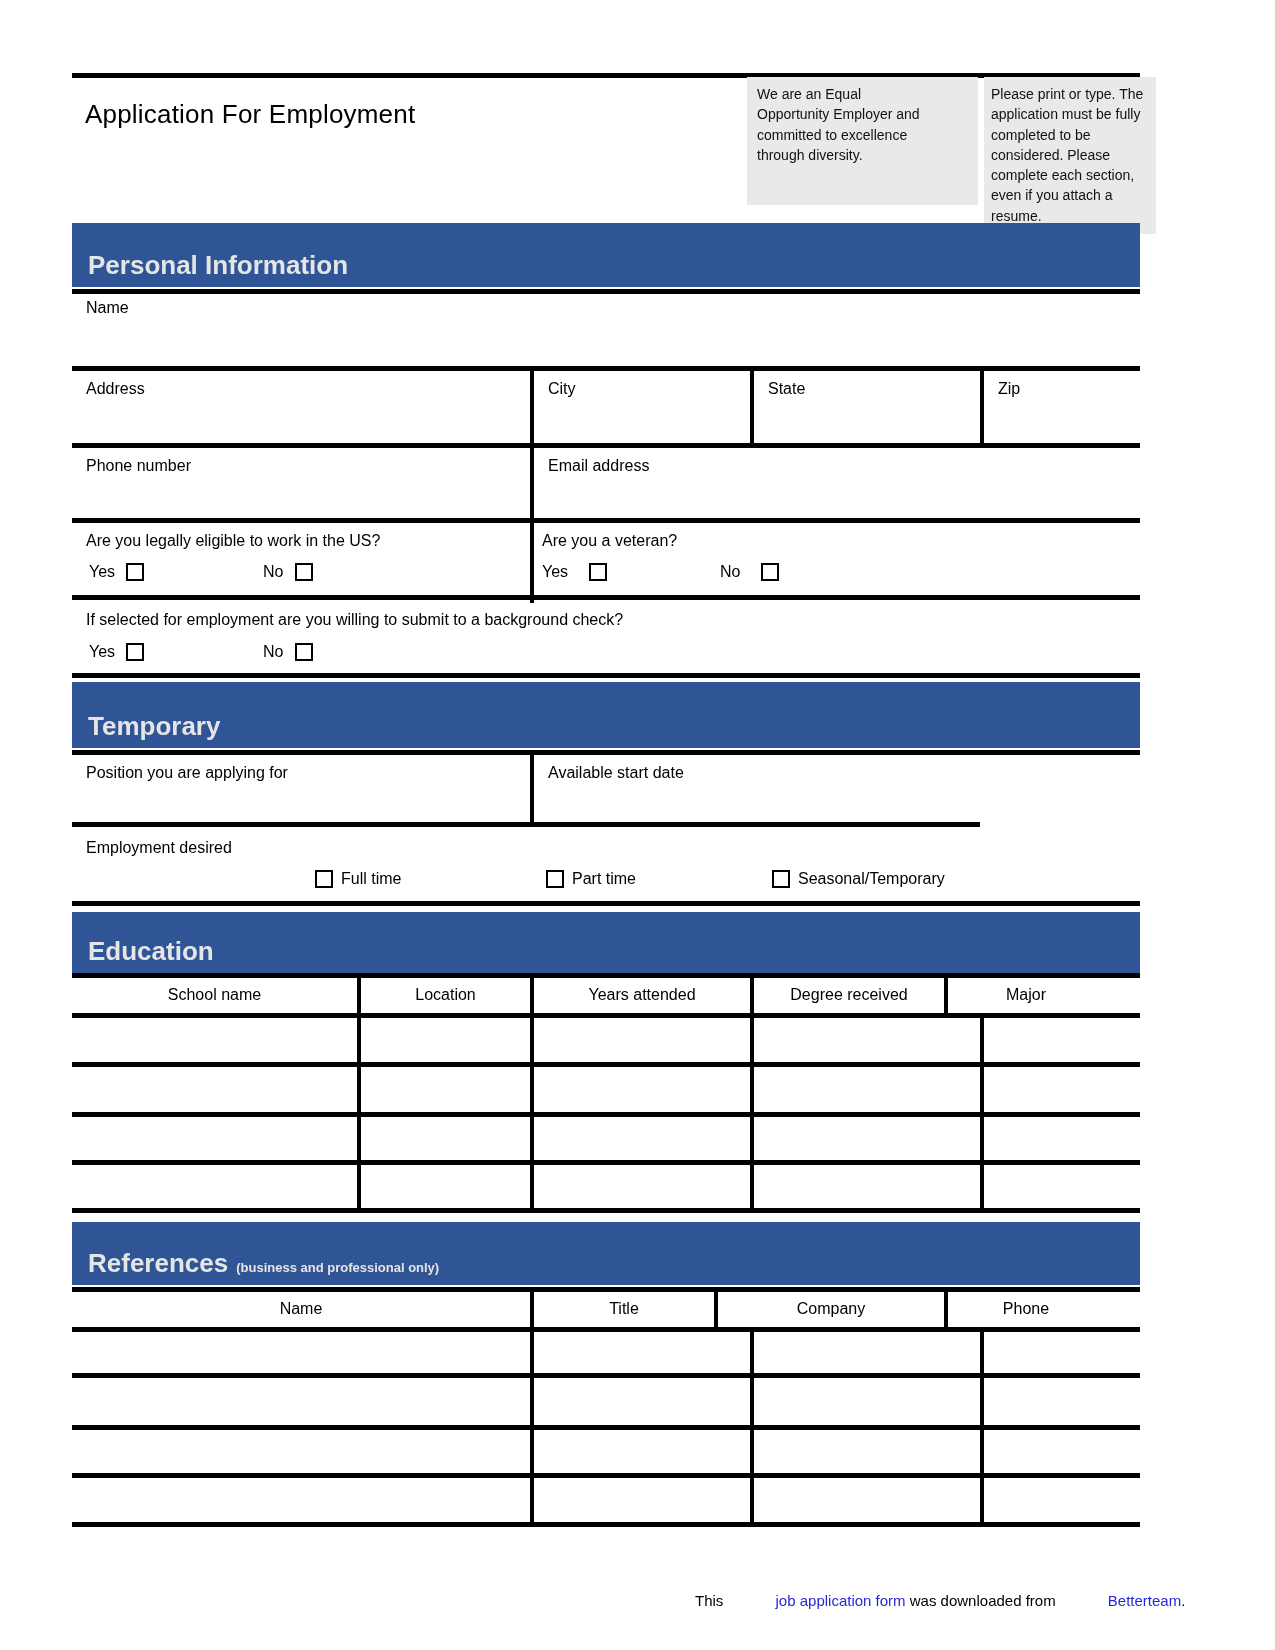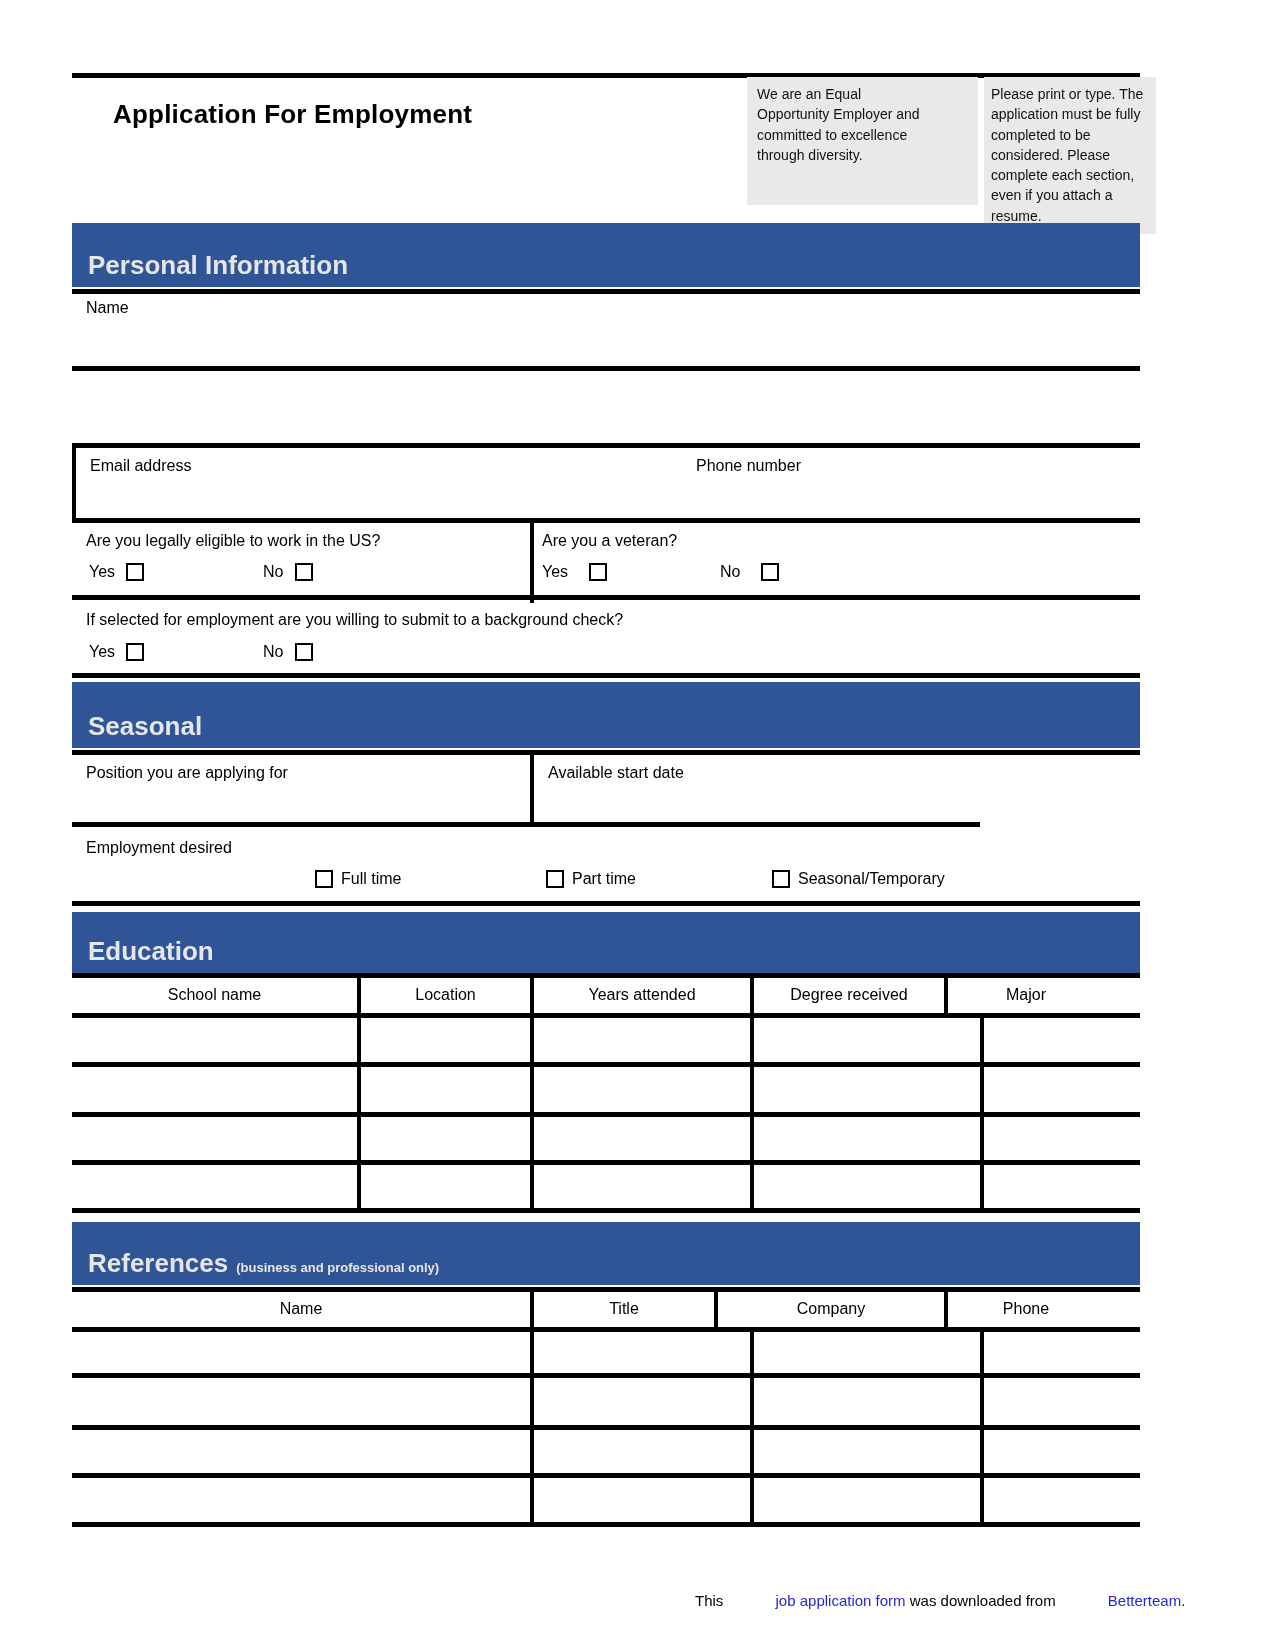--- a/index.html
+++ b/index.html
@@ -1,21 +1,21 @@
 <!DOCTYPE html>
 <html><head>
 <meta charset="utf-8">
 <style>
   html,body { margin:0; padding:0; background:#fff; }
   .page {
     position:relative; width:1275px; height:1650px; background:#ffffff;
     font-family:"Liberation Sans", sans-serif; color:#000; overflow:hidden;
   }
   .rule { position:absolute; left:72px; width:1068px; height:5px; background:#000; }
-  .doc-title { position:absolute; left:85px; top:99px; font-size:26px; font-weight:bold; letter-spacing:0.2px;margin-left:28px; }
+  .doc-title { position:absolute; left:85px; top:99px; font-size:26px; font-weight:normal; letter-spacing:0.2px; }
   .notice {
     position:absolute; background:#E9E9E9; font-size:14px; line-height:1.45;
     box-sizing:border-box; color:#111;
   }
   .bar { position:absolute; left:72px; width:1068px; background:#2F5597; }
   .bar .bar-t { position:absolute; left:16px; bottom:6px; color:#e5e5e5; font-size:26px; font-weight:bold; }
   .bar .bar-sub { font-size:13px; font-weight:bold; margin-left:8px; }
   .row { position:absolute; left:72px; width:1068px; display:flex; box-sizing:border-box; }
   .cell { position:relative; flex:none; box-sizing:border-box; height:100%; }
   .cell.bl { border-left:4px solid #000; }
@@ -43,28 +43,42 @@
   </div>
   <div class="rule" style="top:289px"></div>
 
   <div class="row" style="top:294px;height:71px">
     <div class="cell" style="width:1068px">
       <span class="lbl" style="top:4px">Name</span>
     </div>
   </div>
 
   <div class="rule" style="top:366px"></div>
+  <div class="row" style="top:371px;height:72px">
+    <div class="cell" style="width:458px">
+      <span class="lbl">Address</span>
+    </div>
+    <div class="cell bl" style="width:220px">
+      <span class="lbl">City</span>
+    </div>
+    <div class="cell bl" style="width:230px">
+      <span class="lbl">State</span>
+    </div>
+    <div class="cell bl" style="width:160px">
+      <span class="lbl">Zip</span>
+    </div>
+  </div>
 
   <div class="rule" style="top:443px"></div>
   <div class="row" style="top:448px;height:70px">
+    <div class="cell" style="width:458px">
+      <span class="lbl">Phone number</span>
+    </div>
     <div class="cell bl" style="width:610px">
       <span class="lbl">Email address</span>
-    </div>
-    <div class="cell" style="width:458px">
-      <span class="lbl">Phone number</span>
     </div>
   </div>
 
   <div class="rule" style="top:518px"></div>
   <div class="row" style="top:523px;height:80px">
     <div class="cell" style="width:458px">
       <span class="lbl">Are you legally eligible to work in the US?</span>
       <span class="lbl abs" style="left:17px;top:39px">Yes</span>
       <span class="cb" style="left:54px;top:40px"></span>
       <span class="lbl abs" style="left:191px;top:39px">No</span>
@@ -85,21 +99,21 @@
       <span class="lbl" style="top:10px">If selected for employment are you willing to submit to a background check?</span>
       <span class="lbl abs" style="left:17px;top:42px">Yes</span>
       <span class="cb" style="left:54px;top:43px"></span>
       <span class="lbl abs" style="left:191px;top:42px">No</span>
       <span class="cb" style="left:223px;top:43px"></span>
     </div>
   </div>
   <div class="rule" style="top:673px"></div>
 
   <div class="bar" style="top:682px;height:66px">
-    <span class="bar-t">Seasonal</span>
+    <span class="bar-t">Temporary</span>
   </div>
   <div class="rule" style="top:750px"></div>
 
   <div class="row" style="top:755px;height:67px">
     <div class="cell" style="width:458px">
       <span class="lbl">Position you are applying for</span>
     </div>
     <div class="cell bl" style="width:366px">
       <span class="lbl">Available start date</span>
     </div>

